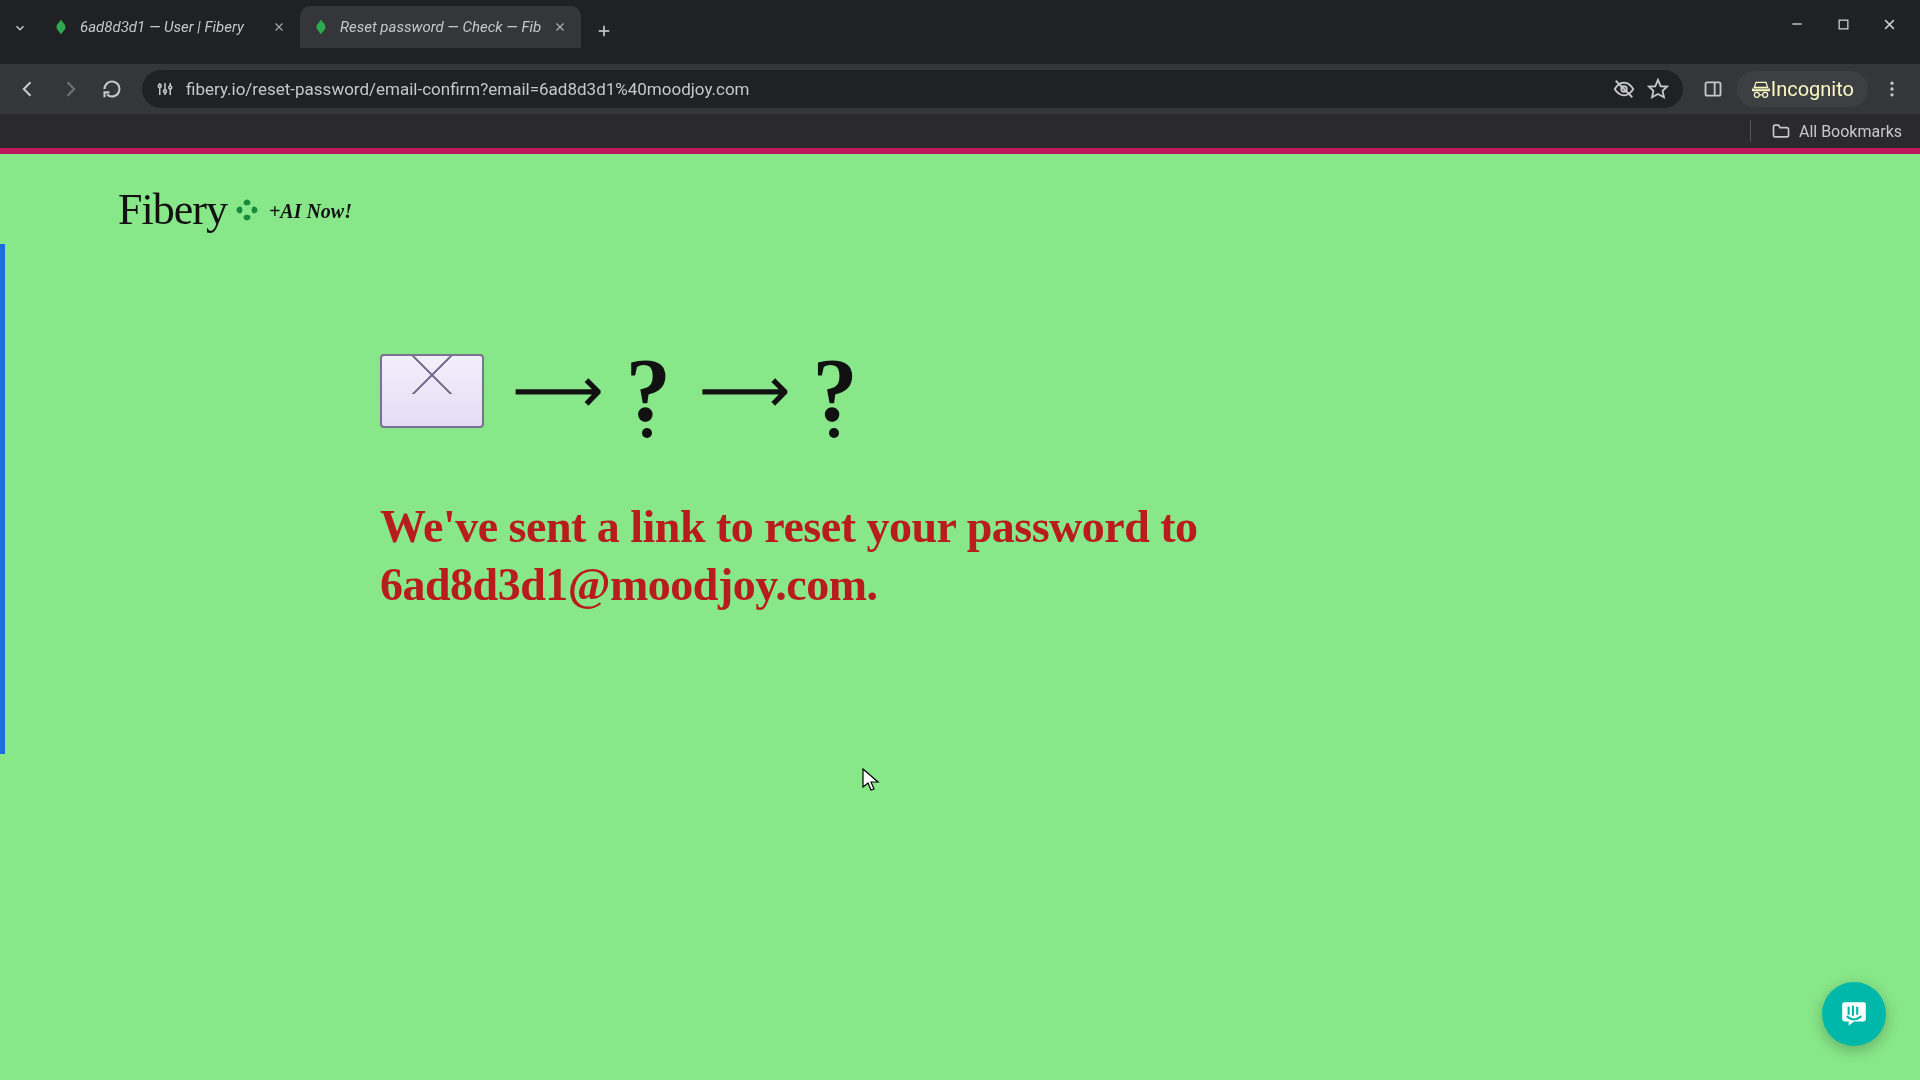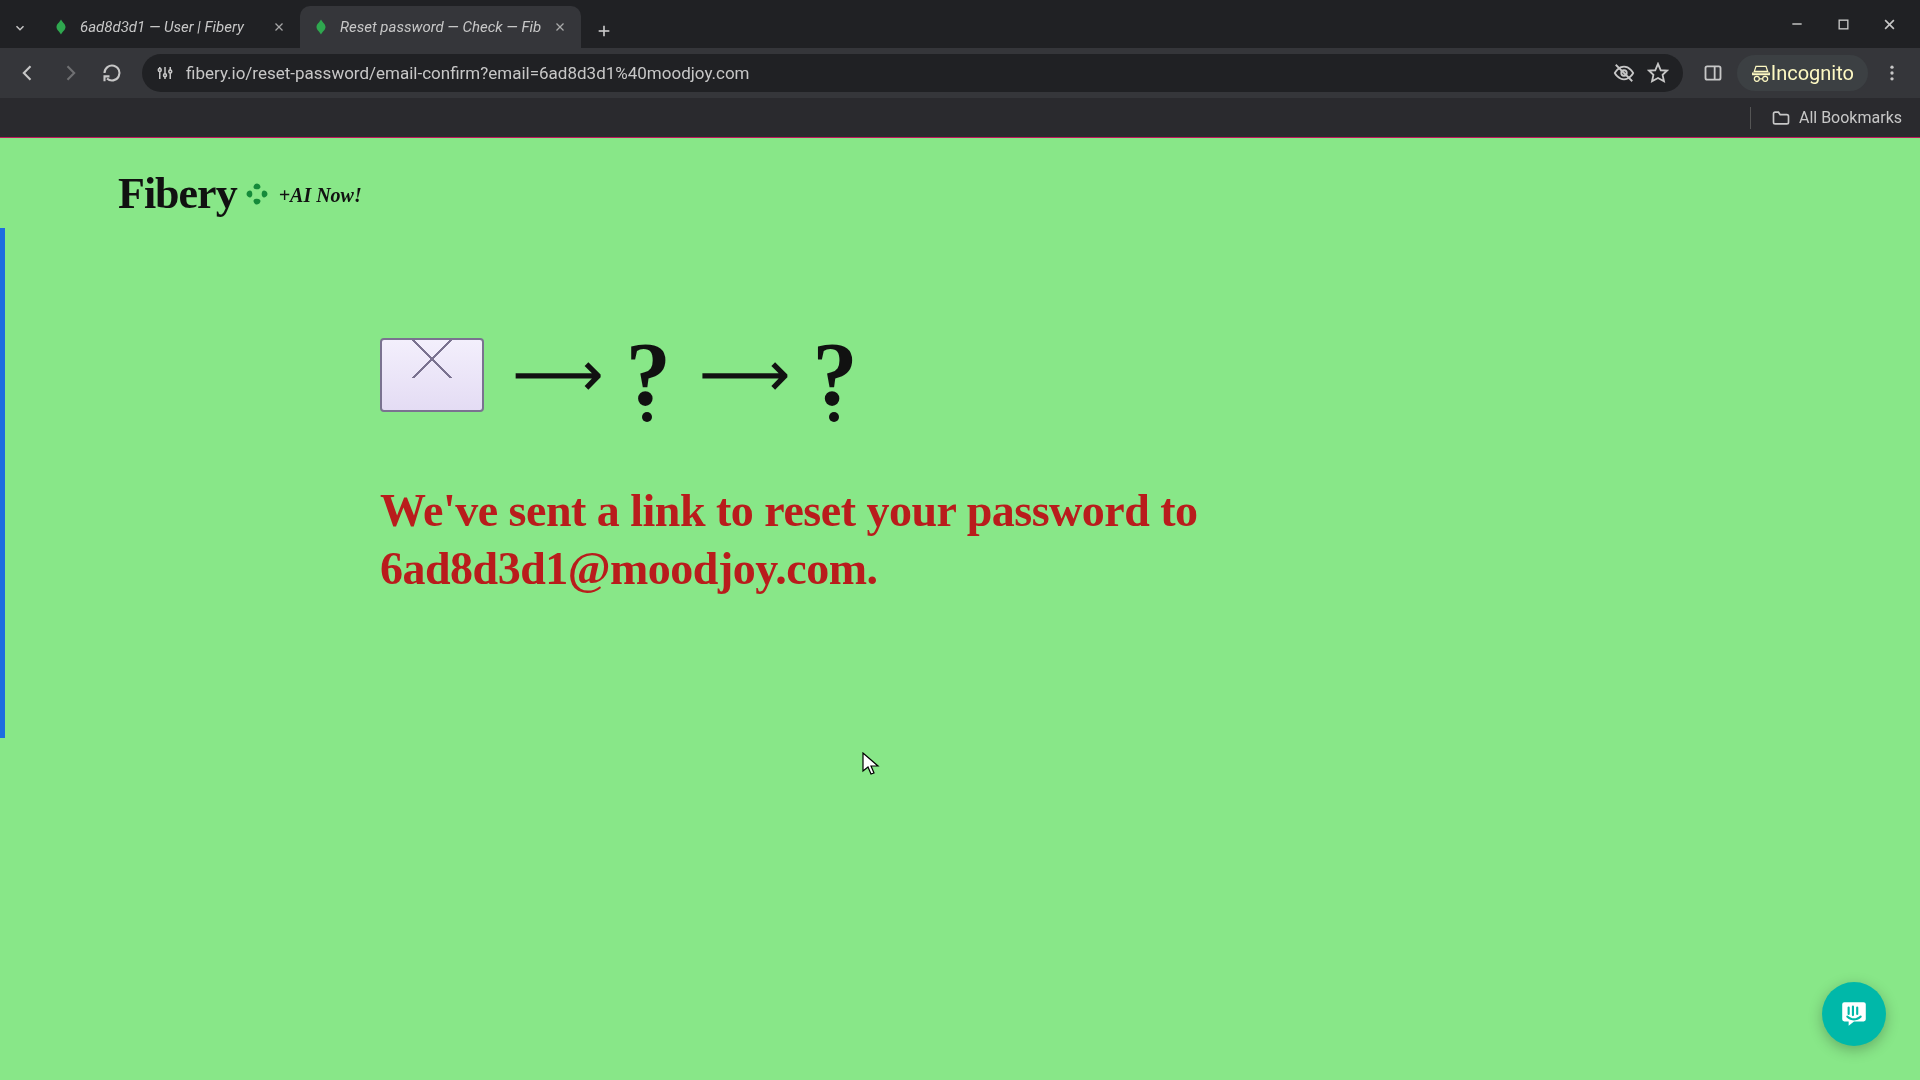--- a/index.html
+++ b/index.html
@@ -13,42 +13,42 @@
   .tab { height: 42px; display: flex; align-items: center; padding: 0 12px; gap: 10px; color: #c7c7c7; font-size: 15px; border-top-left-radius: 10px; border-top-right-radius: 10px; min-width: 260px; max-width: 290px; position: relative; cursor: pointer;}
   .tab.active { background: #35363a; }
   .tab .favicon { width: 18px; height: 18px; flex: 0 0 18px; }
   .tab .title { flex: 1; white-space: nowrap; overflow: hidden; text-overflow: ellipsis; }
   .tab .close { width: 18px; height: 18px; display:flex; align-items:center; justify-content:center; opacity:.8; cursor:pointer;}
   .newtab { width: 34px; height: 34px; display:flex; align-items:center; justify-content:center; color:#c7c7c7; margin-left:6px; cursor:pointer;}
   
   .window-controls { position:absolute; right:0; top:0; height:48px; display:flex; align-items:center; gap:28px; padding:0 22px; color:#c7c7c7;}
   .window-controls div { cursor:pointer; width:18px; height:18px; display:flex; align-items:center; justify-content:center;}
   
-  .toolbar { height: 50px; background:#35363a; display:flex; align-items:center; padding:0 10px; gap:6px;}
+  .toolbar { height: 50px; background:#35363a; display:flex; align-items:center; padding:0 10px; gap:6px;margin-top:16px;}
   .tbtn { width:36px; height:36px; display:flex; align-items:center; justify-content:center; color:#c7c7c7; border-radius:50%; cursor:pointer;}
   .tbtn.disabled { opacity:.4; cursor:default;}
   .omnibox { flex:1; height:38px; background:#202124; border-radius:19px; display:flex; align-items:center; padding:0 14px; gap:12px; color:#c7c7c7; font-size:17px; margin:0 6px;}
   .omnibox .url { flex:1; white-space:nowrap; overflow:hidden; }
   .incog-chip { display:flex; align-items:center; background:#3c4043; color:#fef9c3; border-radius:18px; padding:6px 14px; font-size:20px; cursor:pointer;}
   
-  .bookmarks-bar { height:40px; background:#2a2a2e; display:flex; align-items:center; justify-content:flex-end; padding:0 18px; color:#c7c7c7; font-size:16px; gap:8px; border-bottom:1px solid #be185d;}
+  .bookmarks-bar { height:40px; background:#2a2a2e; display:flex; align-items:center; justify-content:flex-end; padding:0 18px; color:#c7c7c7; font-size:16px; gap:8px; border-bottom:6px solid #be185d;}
   .bookmarks-bar .sep { width:1px; height:22px; background:#555; margin-right:12px;}
   .bookmarks-item { display:flex; align-items:center; gap:8px; cursor:pointer;}
   
   
   .viewport { flex:1; position:relative; background:#88e788; overflow:hidden;}
   .page-scroll { position:absolute; inset:0; overflow:auto;}
   .page-scroll::-webkit-scrollbar { width:20px;}
   .page-scroll::-webkit-scrollbar-track { background:#d9f5d4;}
   .page-scroll::-webkit-scrollbar-thumb { background:#7fb876; border:3px solid #d9f5d4; border-radius:2px;}
   
   .green-accent { position:absolute; left:0; top:90px; width:5px; height:510px; background:#1e6de0;}
   
   .logo-row { position:absolute; left:118px; top:30px; display:flex; align-items:center; gap:6px;}
-  .logo-text { font-family: Georgia, "Times New Roman", serif; font-size:44px; font-weight:700; letter-spacing:-1px; color:#111;}
+  .logo-text { font-family: Georgia, "Times New Roman", serif; font-size:44px; font-weight:400; letter-spacing:-1px; color:#111;}
   .logo-leaf { width:28px; height:28px;}
   .logo-ai { font-family: "Comic Sans MS", cursive; font-size:20px; font-weight:700; color:#111; font-style:italic; margin-left:2px; margin-top:4px;}
   
   .content { position:absolute; left:380px; top:200px; right:120px;}
   
   .illus { display:flex; align-items:center; gap:28px; margin-bottom:70px;}
   .envelope { width:104px; height:74px; background:linear-gradient(#f3effc,#e4dcf4); border:2px solid #7a7290; border-radius:4px; position:relative;}
   .envelope::before { content:""; position:absolute; left:0; right:0; top:0; height:38px; background:linear-gradient(135deg, transparent 49%, #7a7290 49%, #7a7290 51%, transparent 51%), linear-gradient(-135deg, transparent 49%, #7a7290 49%, #7a7290 51%, transparent 51%);}
   .arrow { font-size:64px; font-family:"Times New Roman",serif; line-height:1; color:#111; letter-spacing:-6px;}
   .qmark { font-family:"Times New Roman",serif; font-size:90px; font-weight:700; line-height:.6; color:#111; position:relative;}

